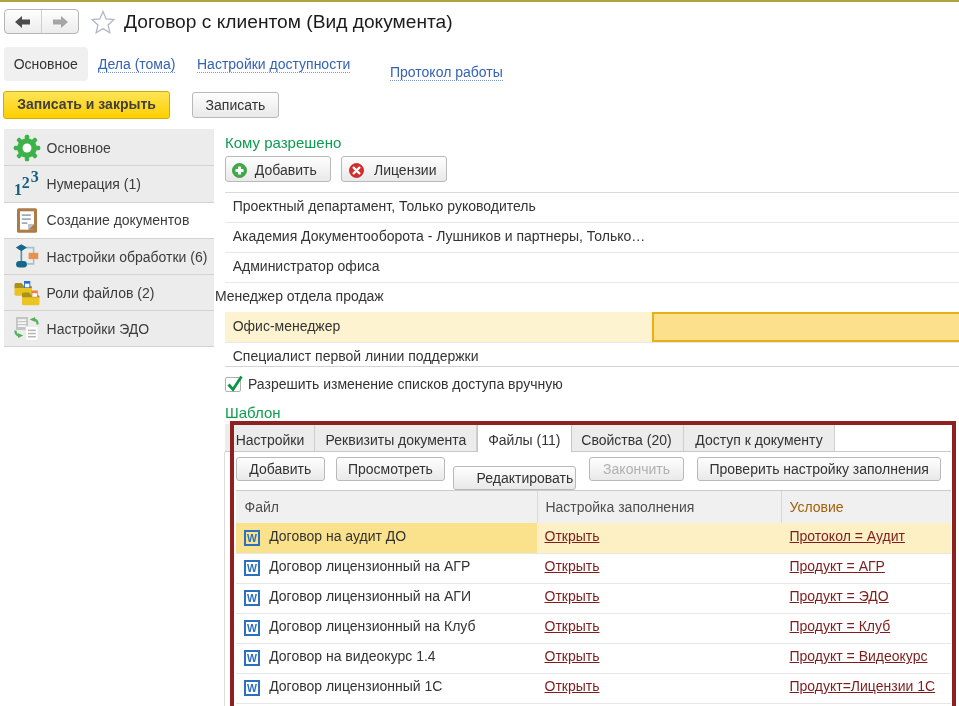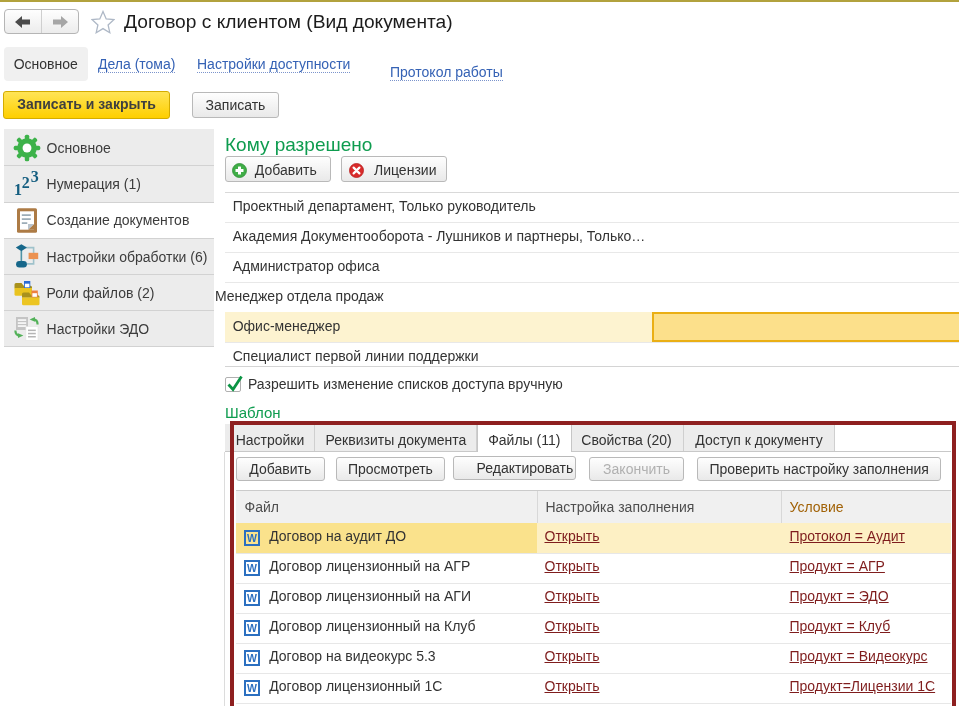--- a/index.html
+++ b/index.html
@@ -112,21 +112,21 @@
       <path d="M22 1 L16.6 3.4 L22 5.8 Z" fill="#53b159"></path>
       <path d="M2.4 14.6 Q2.4 19.6 7 19.6" fill="none" stroke="#53b159" stroke-width="2.2"></path>
       <path d="M5 17.2 L10.4 19.6 L5 22 Z" fill="#53b159"></path>
       <rect x="12.9" y="10.7" width="12.1" height="13.6" fill="#fff" stroke="#e4e4e4" stroke-width="0.6"></rect>
       <rect x="15" y="13.6" width="7.8" height="1.5" fill="#b5b5b5"></rect>
       <rect x="15" y="16.8" width="7.8" height="1.5" fill="#b5b5b5"></rect>
       <rect x="15" y="20" width="7.8" height="1.5" fill="#b5b5b5"></rect>
     </svg></div>
 <div class="abs" style="left:46.6px;top:320.825px;color:#3c3c3c;">Настройки ЭДО</div>
 
-<div class="abs" style="left:225px;top:134px;font-size:19px;color:#0e9c4f;">Кому разрешено</div>
+<div class="abs" style="left:225px;top:134px;font-size:15px;color:#0e9c4f;">Кому разрешено</div>
 
 <div class="btn" style="left:225px;top:156px;width:106px;height:25.5px;"></div>
 <svg class="abs" style="left:232px;top:162.5px;" width="15" height="15" viewBox="0 0 15 15">
     <circle cx="7.5" cy="7.5" r="7" fill="#3fad46" stroke="#2e8f36" stroke-width="0.8"></circle>
     <rect x="3.5" y="6" width="8" height="3" rx="0.5" fill="#fff"></rect>
     <rect x="6" y="3.5" width="3" height="8" rx="0.5" fill="#fff"></rect>
   </svg>
 <div class="abs" style="left:254.8px;top:161.5px;">Добавить</div>
 <div class="btn" style="left:341px;top:156px;width:105.5px;height:25.5px;"></div>
 <svg class="abs" style="left:348.5px;top:162.5px;" width="15" height="15" viewBox="0 0 15 15">
@@ -171,21 +171,21 @@
 <div class="abs" style="left:565px;top:432px;width:123px;text-align:center;">Свойства (20)</div>
 <div class="abs" style="left:683.5px;top:424px;width:151px;height:28px;box-sizing:border-box;background:#ececec;border-right:1px solid #cfcfcf;"></div>
 <div class="abs" style="left:683.5px;top:432px;width:151px;text-align:center;">Доступ к документу</div>
 <div class="abs" style="left:225px;top:451px;width:252px;height:1px;background:#c8c8c8;"></div>
 <div class="abs" style="left:571.5px;top:451px;width:379.5px;height:1px;background:#c8c8c8;"></div>
 
 <div class="abs" style="left:229.5px;top:421px;width:726px;height:285px;box-sizing:border-box;border:4px solid #8e2020;border-bottom:none;"></div>
 
 <div class="btn" style="left:236px;top:457px;width:88.5px;height:24px;line-height:22px;">Добавить</div>
 <div class="btn" style="left:335.8px;top:457px;width:109.3px;height:24px;line-height:22px;">Просмотреть</div>
-<div class="btn" style="left:453.4px;top:456px;width:123px;height:24px;line-height:22px;padding-left:20px;">Редактировать</div>
+<div class="btn" style="left:453.4px;top:466px;width:123px;height:24px;line-height:22px;padding-left:20px;">Редактировать</div>
 <div class="btn" style="left:589.3px;top:457px;width:94.5px;height:24px;line-height:22px;color:#b0b0b0;">Закончить</div>
 <div class="btn" style="left:697.4px;top:457px;width:243.6px;height:24px;line-height:22px;">Проверить настройку заполнения</div>
 
 <div class="abs" style="left:236px;top:490.3px;width:715px;height:1px;background:#cbcbcb;"></div>
 <div class="abs" style="left:236px;top:491.3px;width:715px;height:31.5px;background:#f0f0f0;"></div>
 <div class="abs" style="left:537px;top:491.3px;width:1px;height:31.5px;background:#d8d8d8;"></div>
 <div class="abs" style="left:781px;top:491.3px;width:1px;height:31.5px;background:#d8d8d8;"></div>
 <div class="abs" style="left:244.5px;top:499.1px;color:#4e4e4e;">Файл</div>
 <div class="abs" style="left:545.4px;top:499.1px;color:#4e4e4e;">Настройка заполнения</div>
 <div class="abs" style="left:789.5px;top:499.1px;color:#a16207;">Условие</div>
@@ -220,21 +220,21 @@
       <text x="8" y="12" font-size="10.5" font-weight="bold" fill="#2b6fc0" text-anchor="middle" font-family="Liberation Sans">W</text>
     </svg></div>
 <div class="abs" style="left:269.2px;top:618.4px;">Договор лицензионный на Клуб</div>
 <div class="abs link" style="left:544.5px;top:618.4px;">Открыть</div>
 <div class="abs link" style="left:789.5px;top:618.4px;">Продукт = Клуб</div>
 <div class="abs" style="left:236px;top:642.5px;width:715px;height:1px;background:#e7e7e7;"></div>
 <div class="abs" style="left:244px;top:649.8px;width:16px;height:16px;"><svg width="16" height="16" viewBox="0 0 16 16">
       <rect x="1" y="1" width="14" height="14" fill="none" stroke="#2b6fc0" stroke-width="2"></rect>
       <text x="8" y="12" font-size="10.5" font-weight="bold" fill="#2b6fc0" text-anchor="middle" font-family="Liberation Sans">W</text>
     </svg></div>
-<div class="abs" style="left:269.2px;top:648.4px;">Договор на видеокурс 5.3</div>
+<div class="abs" style="left:269.2px;top:648.4px;">Договор на видеокурс 1.4</div>
 <div class="abs link" style="left:544.5px;top:648.4px;">Открыть</div>
 <div class="abs link" style="left:789.5px;top:648.4px;">Продукт = Видеокурс</div>
 <div class="abs" style="left:236px;top:672.5px;width:715px;height:1px;background:#e7e7e7;"></div>
 <div class="abs" style="left:244px;top:679.8px;width:16px;height:16px;"><svg width="16" height="16" viewBox="0 0 16 16">
       <rect x="1" y="1" width="14" height="14" fill="none" stroke="#2b6fc0" stroke-width="2"></rect>
       <text x="8" y="12" font-size="10.5" font-weight="bold" fill="#2b6fc0" text-anchor="middle" font-family="Liberation Sans">W</text>
     </svg></div>
 <div class="abs" style="left:269.2px;top:678.4px;">Договор лицензионный 1С</div>
 <div class="abs link" style="left:544.5px;top:678.4px;">Открыть</div>
 <div class="abs link" style="left:789.5px;top:678.4px;">Продукт=Лицензии 1С</div>

